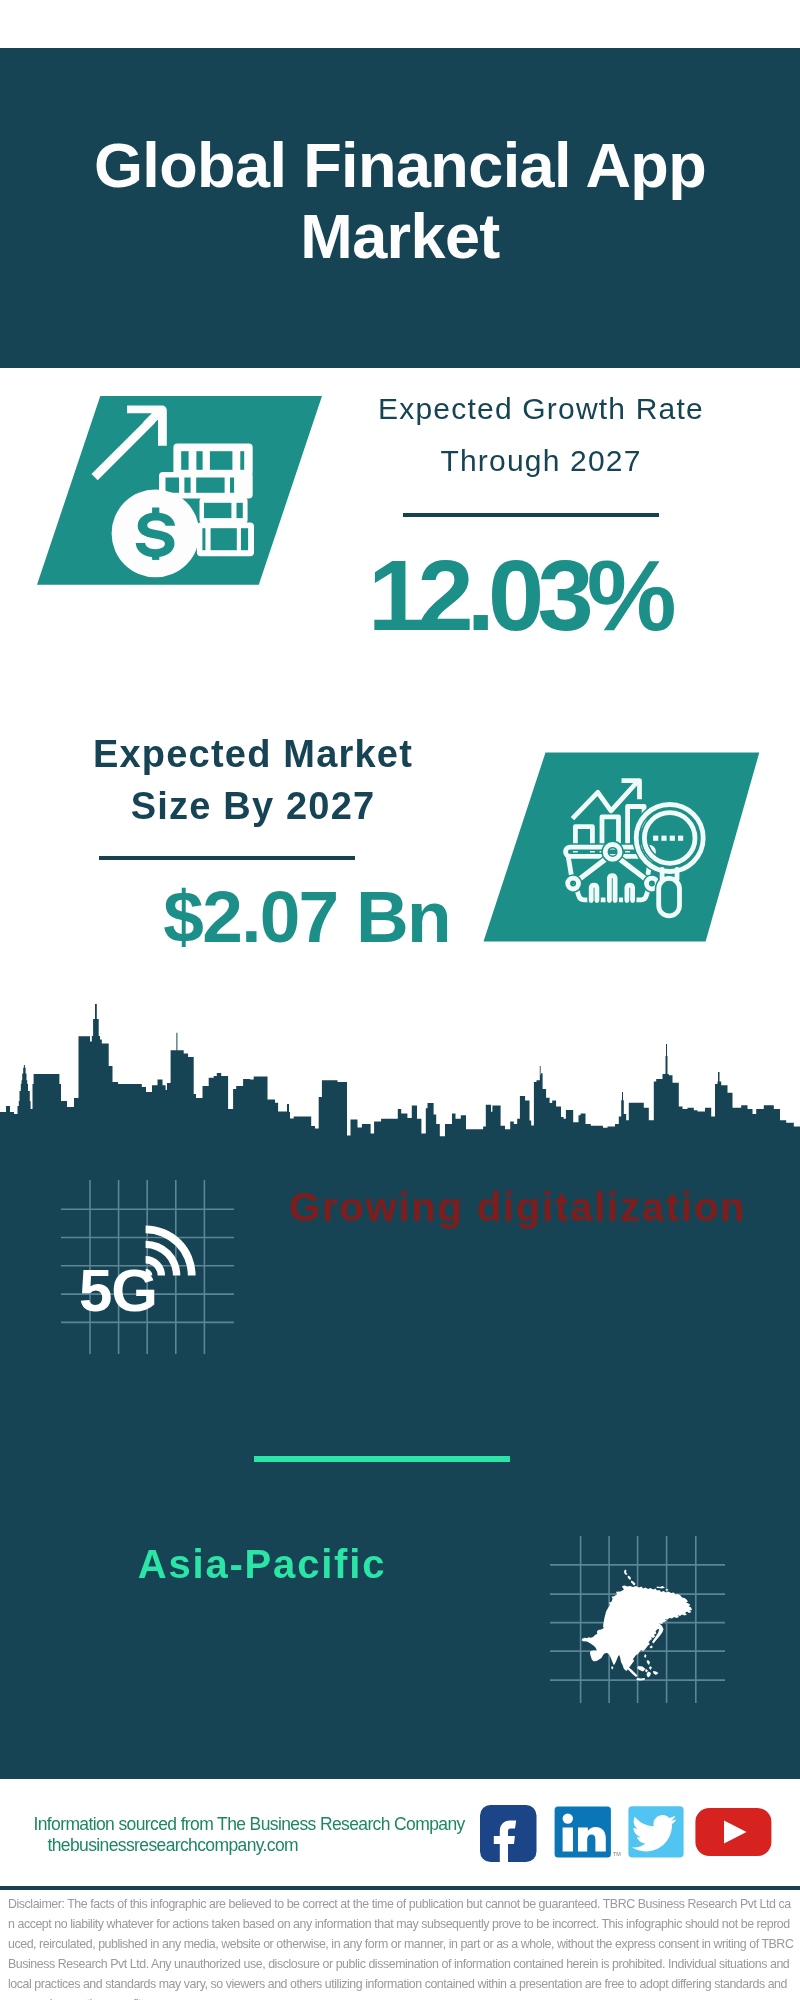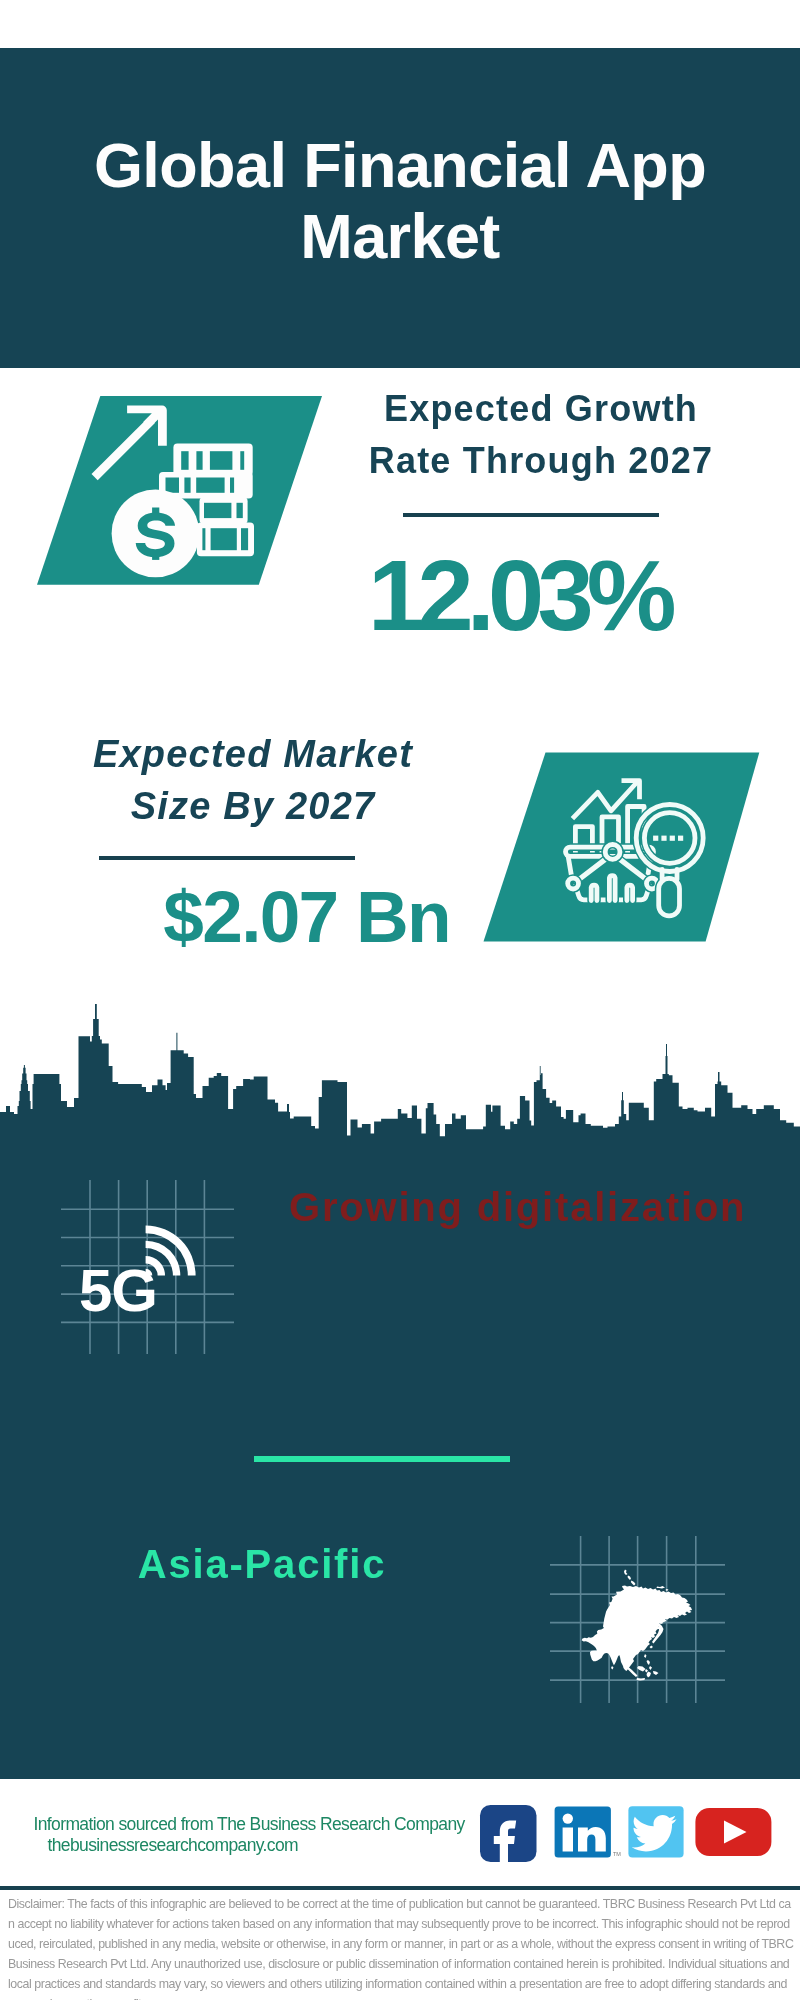--- a/index.html
+++ b/index.html
@@ -8,32 +8,32 @@
          -webkit-font-smoothing:antialiased; }
   .page { position:relative; width:800px; height:2000px; background:#fff; overflow:hidden; }
 
   
   .header { position:absolute; left:0; top:0; width:800px; height:320px; background:#164454;margin-top:48px; }
   .header-title { position:absolute; left:60px; top:82px; width:680px; text-align:center;
      color:#fdfdfd; font-size:63px; font-weight:bold; line-height:71px; letter-spacing:-0.6px; }
 
   
   .stat1-label { position:absolute; left:340px; top:383px; width:402px; text-align:center;
-     color:#174455; font-size:36px; font-weight:bold; line-height:52.4px; letter-spacing:1.2px; }
+     color:#174455; font-size:30px; font-weight:normal; line-height:52.4px; letter-spacing:1.2px; }
   .icon-para { position:absolute; }
   .icon-para svg { display:block; }
   .icon1 { left:30px; top:385px; }
   .icon2 { left:470px; top:748px; }
   .rule-dark { position:absolute; height:4px; background:#17414f; }
   .stat1-value { position:absolute; left:319px; top:545px; width:400px; text-align:center;
      color:#1b8f88; font-size:101px; font-weight:bold; line-height:101px; letter-spacing:-6.8px; }
 
   
   .stat2-label { position:absolute; left:53px; top:728px; width:400px; text-align:center;
-     color:#174455; font-size:38px; font-weight:bold; line-height:52.4px; letter-spacing:1.2px;font-style:italic; }
+     color:#174455; font-size:38px; font-weight:bold; line-height:52.4px; letter-spacing:1.2px; }
   .stat2-value { position:absolute; left:50px; top:880px; width:400px; text-align:right;
      color:#1b8f88; font-size:73px; font-weight:bold; line-height:73px; letter-spacing:-1.7px; }
 
   
   .darkmid { position:absolute; left:0; top:1140px; width:800px; height:639px; background:#164454; }
   .skyline { position:absolute; left:0; top:1004px; width:800px; height:150px; }
 
   
   .gridbox { position:absolute; }
   .gridbox svg { display:block; }

